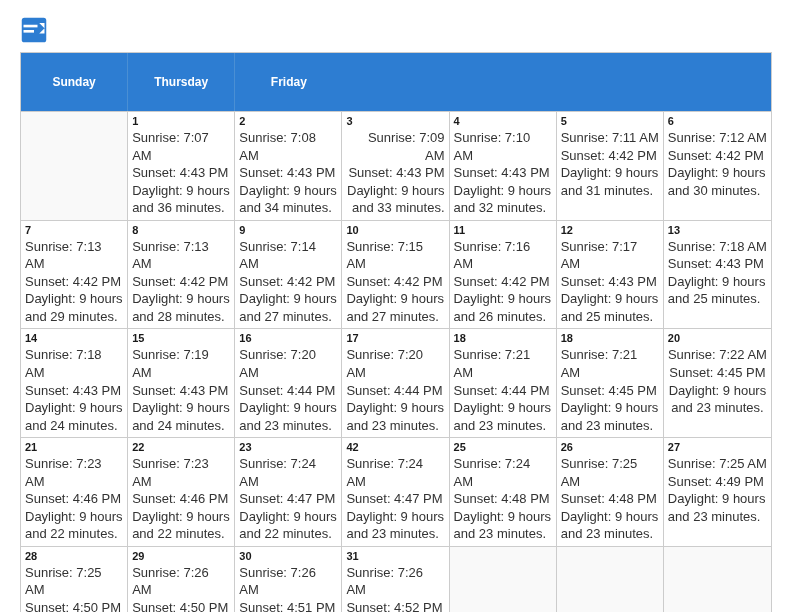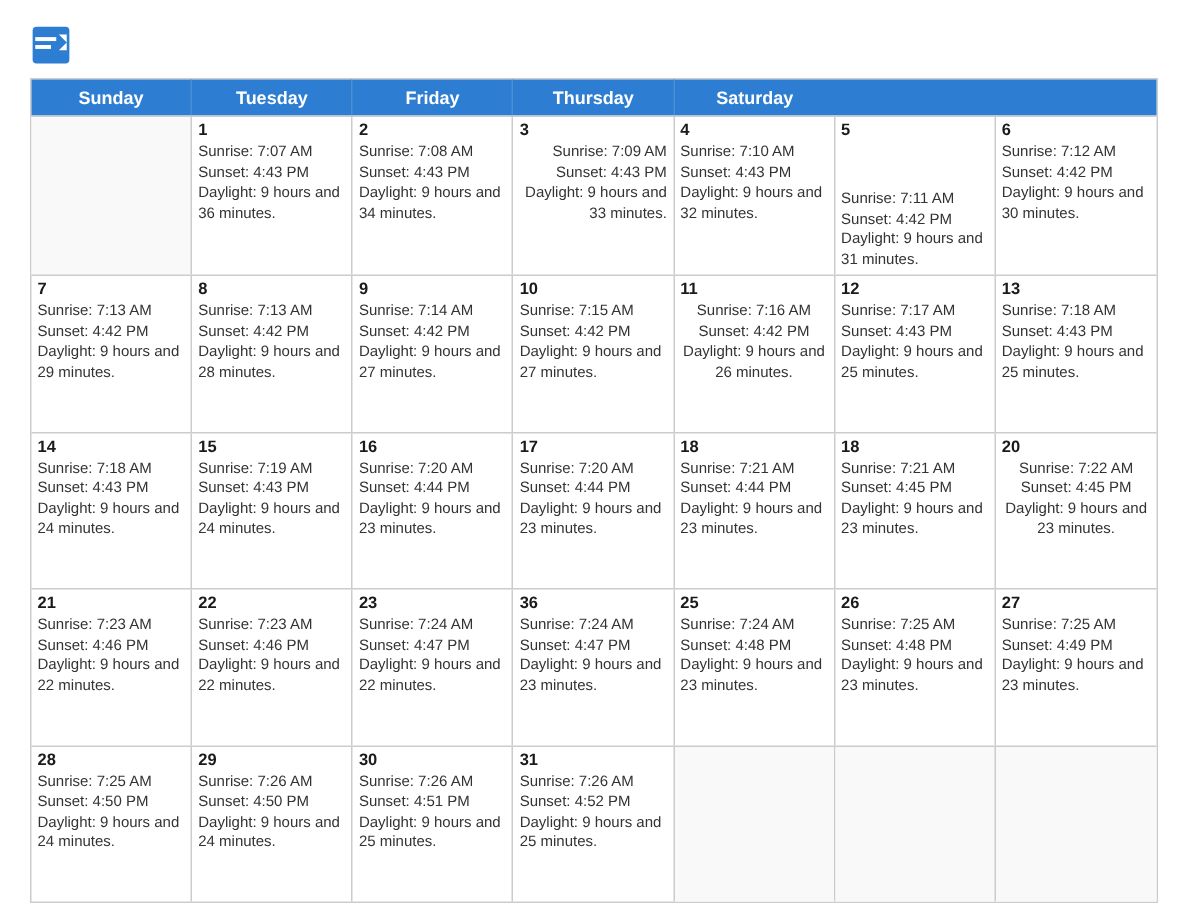--- a/index.html
+++ b/index.html
@@ -64,21 +64,21 @@
     .cal-header-row {
       display: grid;
       grid-template-columns: repeat(7, 1fr);
       background: #2d7dd2;
     }
     .cal-header-cell {
       color: #fff;
       font-size: 12px;
       font-weight: bold;
       text-align: center;
-      padding: 5px 2px;
+      padding: 22px 2px;
       border-right: 1px solid #4a8fd4;
     }
     .cal-header-cell:last-child { border-right: none; }
     .cal-body {
       flex: 1;
       display: flex;
       flex-direction: column;
     }
     .cal-row {
       display: grid;
@@ -98,21 +98,21 @@
     }
     .cal-cell:last-child { border-right: none; }
     .cal-cell.empty { background: #f9f9f9; }
     .cell-date {
       font-size: 11px;
       font-weight: bold;
       color: #1a1a1a;
       margin-bottom: 2px;
     }
     .cell-info {
-      font-size: 10px;
+      font-size: 13px;
       color: #333;
       line-height: 1.35;
     }
   </style>
 </head>
 <body>
 
 <div class="page">
   <div class="header">
     <div class="logo">
@@ -129,24 +129,22 @@
     </div>
     <div class="title-block">
       <div class="main-title"></div>
       <div class="subtitle"></div>
     </div>
   </div>
 
   <div class="calendar">
     <div class="cal-header-row">
     <div class="cal-header-cell">Sunday</div>
-        <div class="cal-header-cell">Tuesday</div>
+        <div class="cal-header-cell">Thursday</div>
         <div class="cal-header-cell">Friday</div>
-        <div class="cal-header-cell">Thursday</div>
-        <div class="cal-header-cell">Saturday</div>
       </div>
     <div class="cal-body">
     <div class="cal-row">
           <div class="cal-cell empty"></div>
           <div class="cal-cell">
             <div class="cell-date">1</div>
             <div class="cell-info" style="white-space: pre-line;">Sunrise: 7:07 AM
 Sunset: 4:43 PM
 Daylight: 9 hours and 36 minutes.</div>
           </div>
@@ -163,21 +161,21 @@
 Daylight: 9 hours and 33 minutes.</div>
           </div>
           <div class="cal-cell">
             <div class="cell-date">4</div>
             <div class="cell-info" style="white-space: pre-line;">Sunrise: 7:10 AM
 Sunset: 4:43 PM
 Daylight: 9 hours and 32 minutes.</div>
           </div>
           <div class="cal-cell">
             <div class="cell-date">5</div>
-            <div class="cell-info" style="white-space: pre-line; margin-top: 31px;">Sunrise: 7:11 AM
+            <div class="cell-info" style="white-space: pre-line;">Sunrise: 7:11 AM
 Sunset: 4:42 PM
 Daylight: 9 hours and 31 minutes.</div>
           </div>
           <div class="cal-cell">
             <div class="cell-date">6</div>
             <div class="cell-info" style="white-space: pre-line;">Sunrise: 7:12 AM
 Sunset: 4:42 PM
 Daylight: 9 hours and 30 minutes.</div>
           </div>
         </div>
@@ -201,21 +199,21 @@
 Daylight: 9 hours and 27 minutes.</div>
           </div>
           <div class="cal-cell">
             <div class="cell-date">10</div>
             <div class="cell-info" style="white-space: pre-line;">Sunrise: 7:15 AM
 Sunset: 4:42 PM
 Daylight: 9 hours and 27 minutes.</div>
           </div>
           <div class="cal-cell">
             <div class="cell-date">11</div>
-            <div class="cell-info" style="white-space: pre-line; text-align: center;">Sunrise: 7:16 AM
+            <div class="cell-info" style="white-space: pre-line;">Sunrise: 7:16 AM
 Sunset: 4:42 PM
 Daylight: 9 hours and 26 minutes.</div>
           </div>
           <div class="cal-cell">
             <div class="cell-date">12</div>
             <div class="cell-info" style="white-space: pre-line;">Sunrise: 7:17 AM
 Sunset: 4:43 PM
 Daylight: 9 hours and 25 minutes.</div>
           </div>
           <div class="cal-cell">
@@ -282,21 +280,21 @@
 Sunset: 4:46 PM
 Daylight: 9 hours and 22 minutes.</div>
           </div>
           <div class="cal-cell">
             <div class="cell-date">23</div>
             <div class="cell-info" style="white-space: pre-line;">Sunrise: 7:24 AM
 Sunset: 4:47 PM
 Daylight: 9 hours and 22 minutes.</div>
           </div>
           <div class="cal-cell">
-            <div class="cell-date">36</div>
+            <div class="cell-date">42</div>
             <div class="cell-info" style="white-space: pre-line;">Sunrise: 7:24 AM
 Sunset: 4:47 PM
 Daylight: 9 hours and 23 minutes.</div>
           </div>
           <div class="cal-cell">
             <div class="cell-date">25</div>
             <div class="cell-info" style="white-space: pre-line;">Sunrise: 7:24 AM
 Sunset: 4:48 PM
 Daylight: 9 hours and 23 minutes.</div>
           </div>

